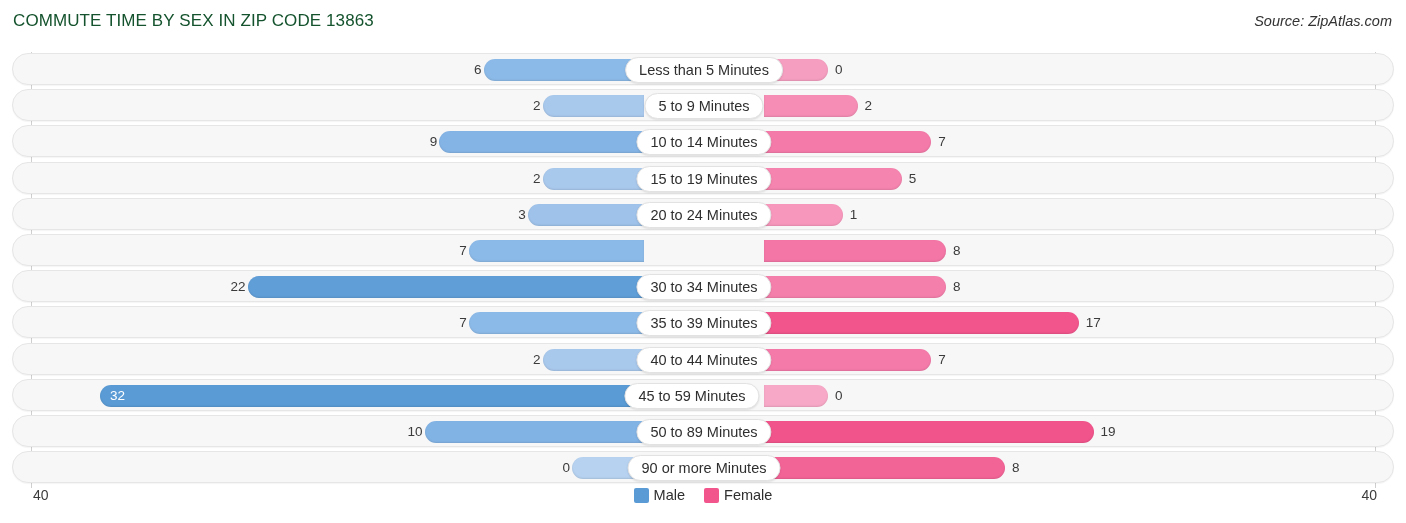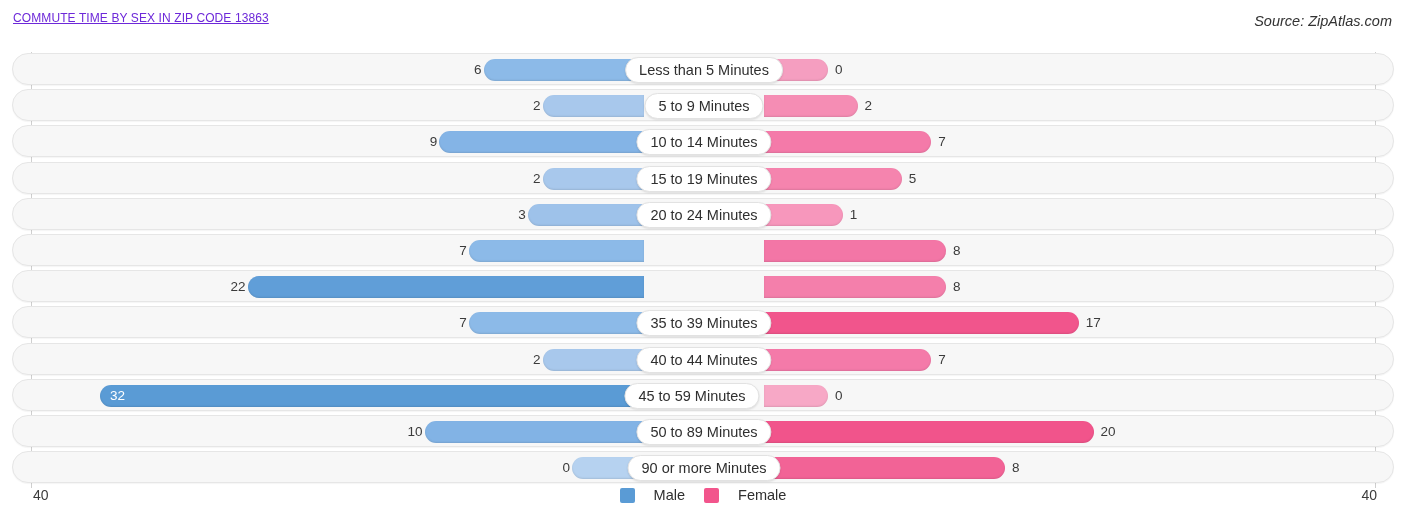--- a/index.html
+++ b/index.html
@@ -6,23 +6,22 @@
   body{
     width:1406px;height:523px;background:#ffffff;
     font-family:"Liberation Sans",sans-serif;
     color:#3b3b3b;overflow:hidden;
   }
   .chart-root{position:relative;width:1406px;height:523px;}
 
   
   .title{
     position:absolute;left:13px;top:11px;
-    font-size:12px;color:#6d28d9;letter-spacing:.1px;
+    font-size:17px;color:#14532d;letter-spacing:.1px;
     white-space:nowrap;
-    text-decoration:underline;
   }
   .source{
     position:absolute;right:14px;top:13px;
     font-size:14.5px;font-style:italic;color:#333;
     white-space:nowrap;
   }
 
   
   .plot{
     position:absolute;left:0;top:52px;width:1406px;height:428px;
@@ -78,21 +77,21 @@
   .footer{position:absolute;left:0;top:482px;width:1406px;height:41px;}
   .tick{
     position:absolute;top:5px;font-size:14px;color:#3b3b3b;
   }
   .tick-left{left:33px;}
   .tick-right{right:29px;}
   .legend{
     position:absolute;left:0;right:0;top:5px;
     display:flex;justify-content:center;align-items:center;gap:19px;
   }
-  .legend-item{display:flex;align-items:center;gap:19px;}
+  .legend-item{display:flex;align-items:center;gap:5px;}
   .swatch{width:15px;height:15px;border-radius:2px;display:block;}
   .legend-label{font-size:14.5px;color:#2f2f2f;}
 </style>
 </head>
 <body>
 
 <div class="chart-root">
 
   <div class="title">COMMUTE TIME BY SEX IN ZIP CODE 13863</div>
   <div class="source">Source: ZipAtlas.com</div>
@@ -139,20 +138,21 @@
         <div class="bar bar-male" style="left: 455.75px; width: 175.25px; background: rgb(140, 186, 232);"></div>
         <div class="bar bar-female" style="left: 751px; width: 182px; background: rgb(243, 118, 166);"></div>
         <div class="val val-male" style="left: 405.75px; width: 48px;">7</div>
         <div class="val val-female" style="left: 940px; width: 50px;">8</div>
       </div>
       <div class="row" style="top: 218.2px;">
         <div class="bar bar-male" style="left: 234.5px; width: 396.5px; background: rgb(96, 158, 216);"></div>
         <div class="bar bar-female" style="left: 751px; width: 182px; background: rgb(244, 127, 171);"></div>
         <div class="val val-male" style="left: 184.5px; width: 48px;">22</div>
         <div class="val val-female" style="left: 940px; width: 50px;">8</div>
+        <div class="pill" style="left: 691px;">30 to 34 Minutes</div>
       </div>
       <div class="row" style="top: 254.4px;">
         <div class="bar bar-male" style="left: 455.75px; width: 175.25px; background: rgb(140, 186, 232);"></div>
         <div class="bar bar-female" style="left: 751px; width: 314.75px; background: rgb(241, 85, 140);"></div>
         <div class="val val-male" style="left: 405.75px; width: 48px;">7</div>
         <div class="val val-female" style="left: 1072.75px; width: 50px;">17</div>
         <div class="pill" style="left: 691px;">35 to 39 Minutes</div>
       </div>
       <div class="row" style="top: 290.6px;">
         <div class="bar bar-male" style="left: 529.5px; width: 101.5px; background: rgb(168, 200, 236);"></div>
@@ -165,21 +165,21 @@
         <div class="bar bar-male" style="left: 87px; width: 544px; background: rgb(90, 155, 213);"></div>
         <div class="bar bar-female" style="left: 751px; width: 64px; background: rgb(247, 168, 198);"></div>
         <div class="val val-male val-inside" style="left: 97px; width: 40px; text-align: left;">32</div>
         <div class="val val-female" style="left: 822px; width: 50px;">0</div>
         <div class="pill" style="left: 679px; text-align: right;">45 to 59 Minutes</div>
       </div>
       <div class="row" style="top: 363px;">
         <div class="bar bar-male" style="left: 411.5px; width: 219.5px; background: rgb(130, 179, 229);"></div>
         <div class="bar bar-female" style="left: 751px; width: 329.5px; background: rgb(241, 84, 139);"></div>
         <div class="val val-male" style="left: 361.5px; width: 48px;">10</div>
-        <div class="val val-female" style="left: 1087.5px; width: 50px;">20</div>
+        <div class="val val-female" style="left: 1087.5px; width: 50px;">19</div>
         <div class="pill" style="left: 691px;">50 to 89 Minutes</div>
       </div>
       <div class="row" style="top: 399.2px;">
         <div class="bar bar-male" style="left: 559px; width: 72px; background: rgb(182, 210, 240);"></div>
         <div class="bar bar-female" style="left: 751px; width: 241px; background: rgb(242, 99, 150);"></div>
         <div class="val val-male" style="left: 509px; width: 48px;">0</div>
         <div class="val val-female" style="left: 999px; width: 50px;">8</div>
         <div class="pill" style="left: 691px;">90 or more Minutes</div>
       </div>
     </div>

